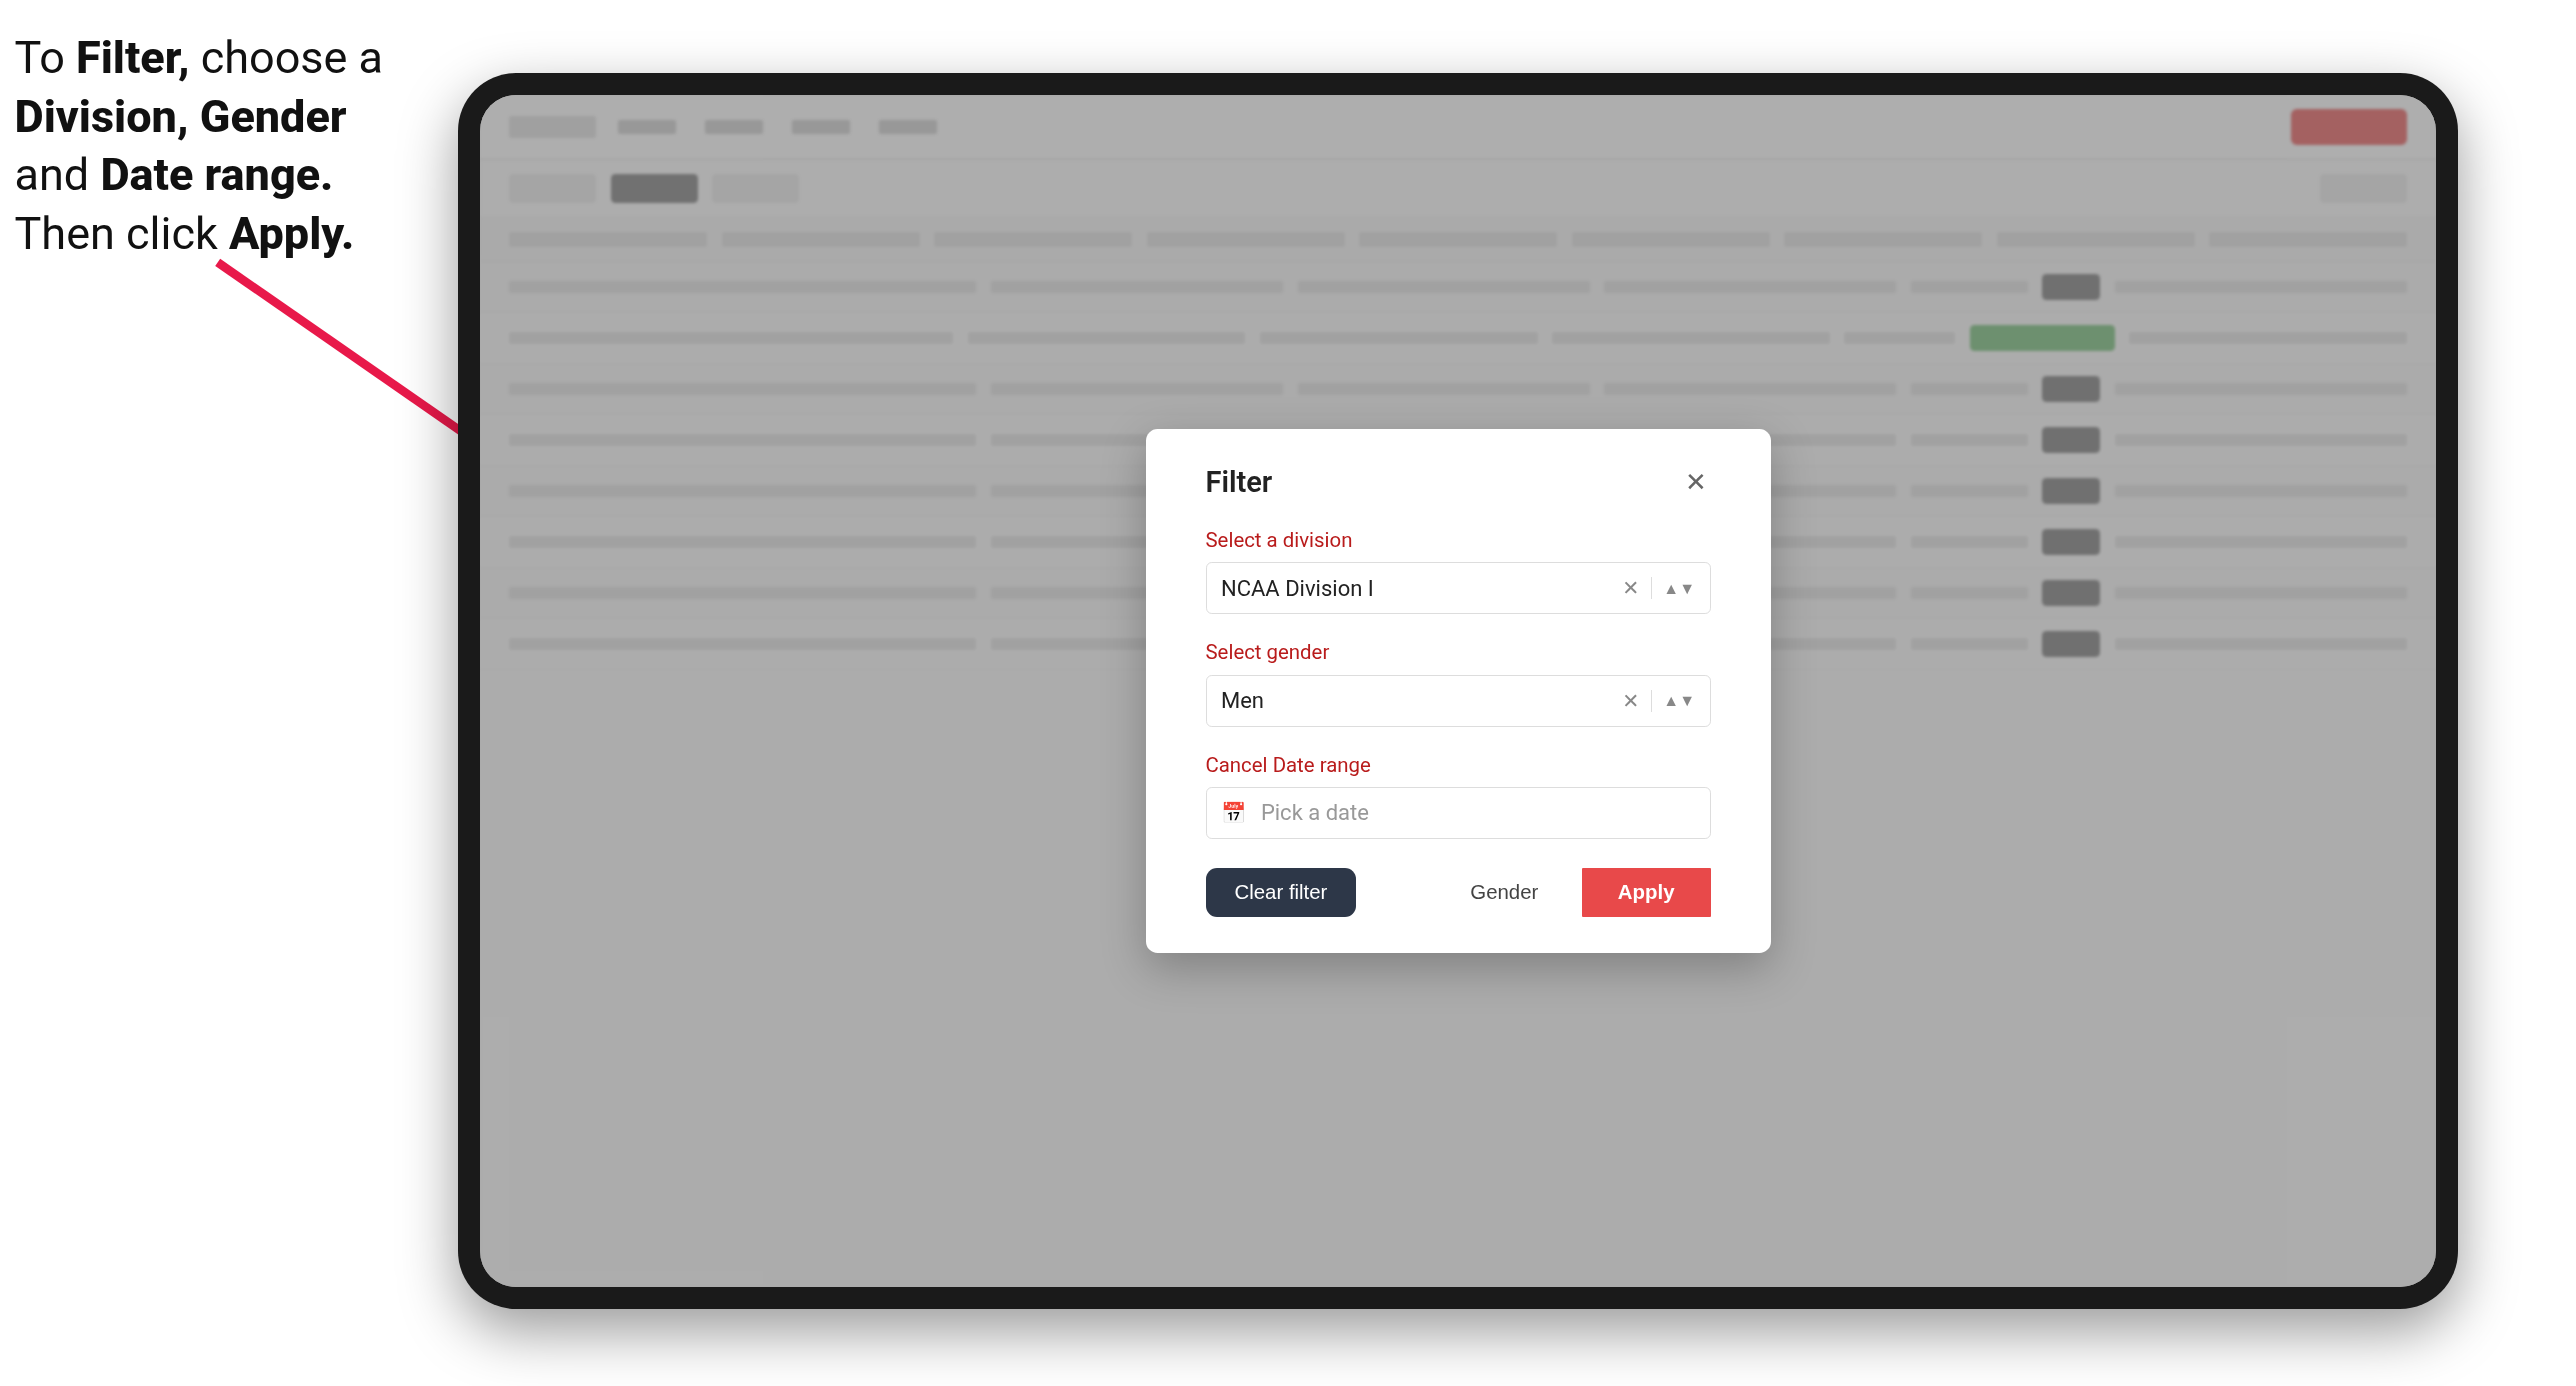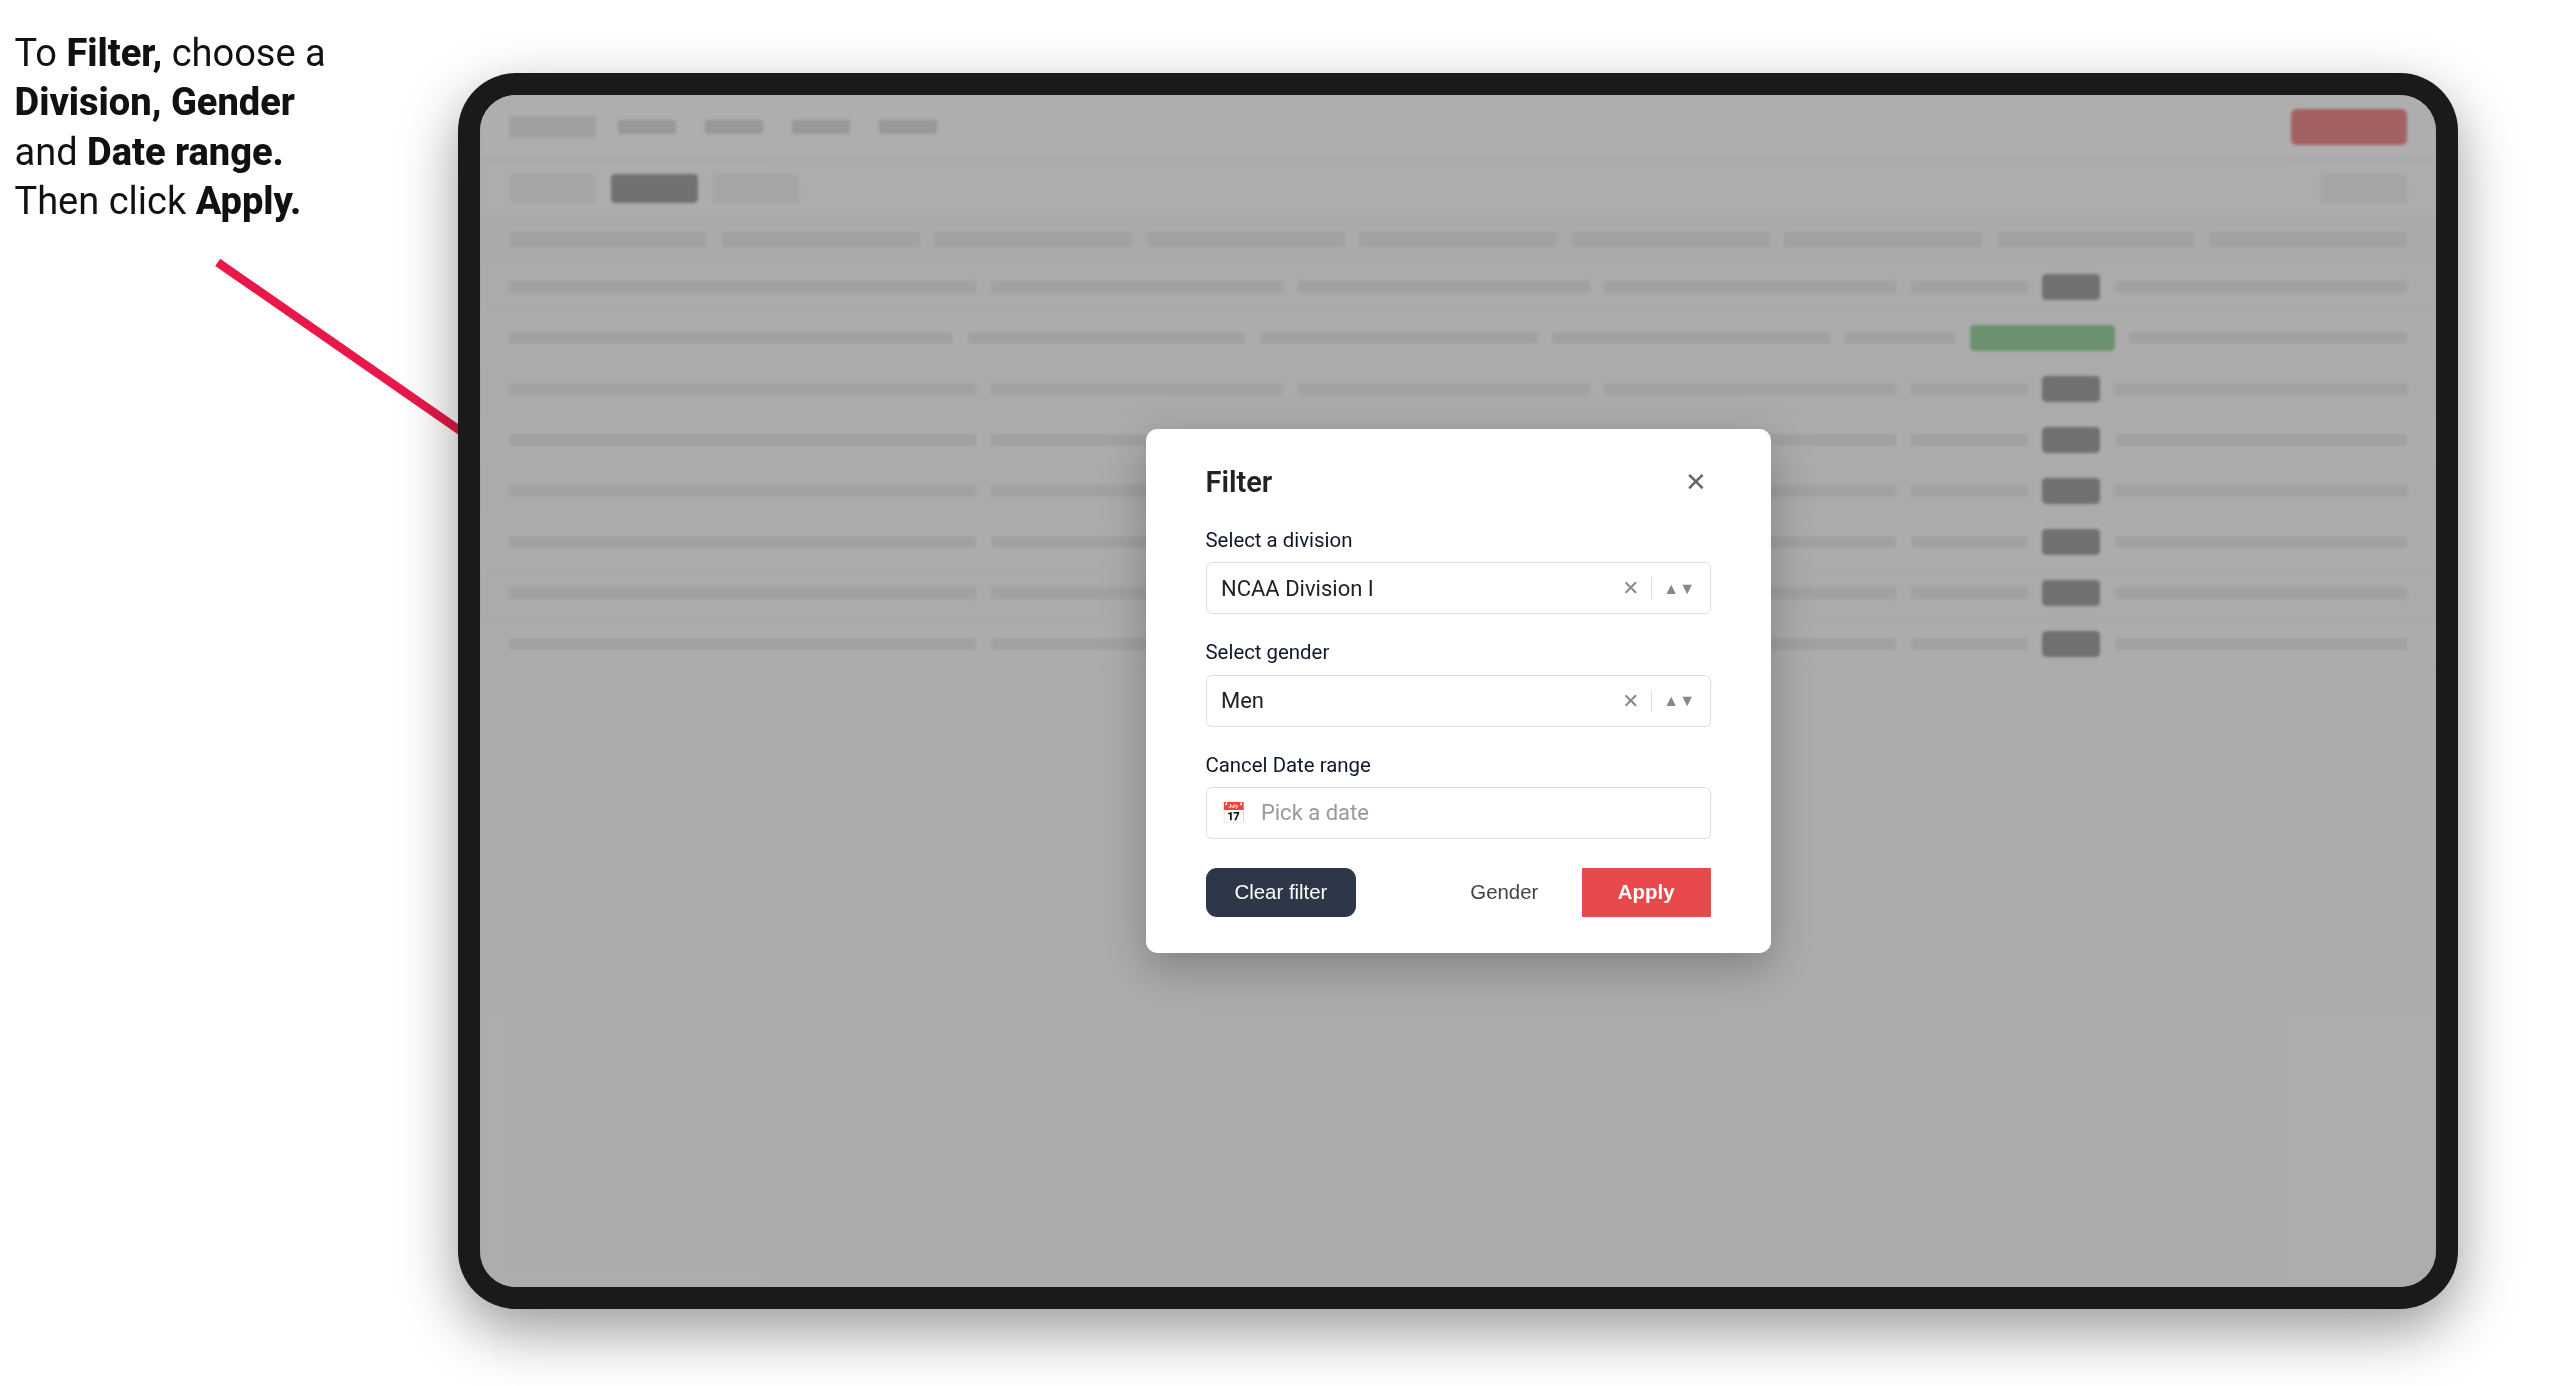--- a/index.html
+++ b/index.html
@@ -11,21 +11,21 @@
       position: relative;
       overflow: hidden;
     }
 
     
     .instruction-text {
       position: absolute;
       top: 29px;
       left: 14.5px;
       width: 407px;
-      font-size: 38px;
+      font-size: 45px;
       line-height: 1.3;
       color: #111;
     }
     .instruction-text .bold { font-weight: 800; }
 
     
     .arrow-svg {
       position: absolute;
       top: 204px;
       left: 145px;
@@ -231,21 +231,21 @@
       font-size: 26px;
       border-radius: 50%;
     }
 
     .form-group {
       margin-bottom: 26px;
     }
 
     .form-label {
       font-size: 20.4px;
-      color: #0f172a;
+      color: #b91c1c;
       margin-bottom: 10.2px;
       display: block;
     }
 
     .form-select {
       width: 100%;
       height: 52px;
       border: 1.1px solid #ddd;
       border-radius: 5.8px;
       padding: 0 14.5px;

